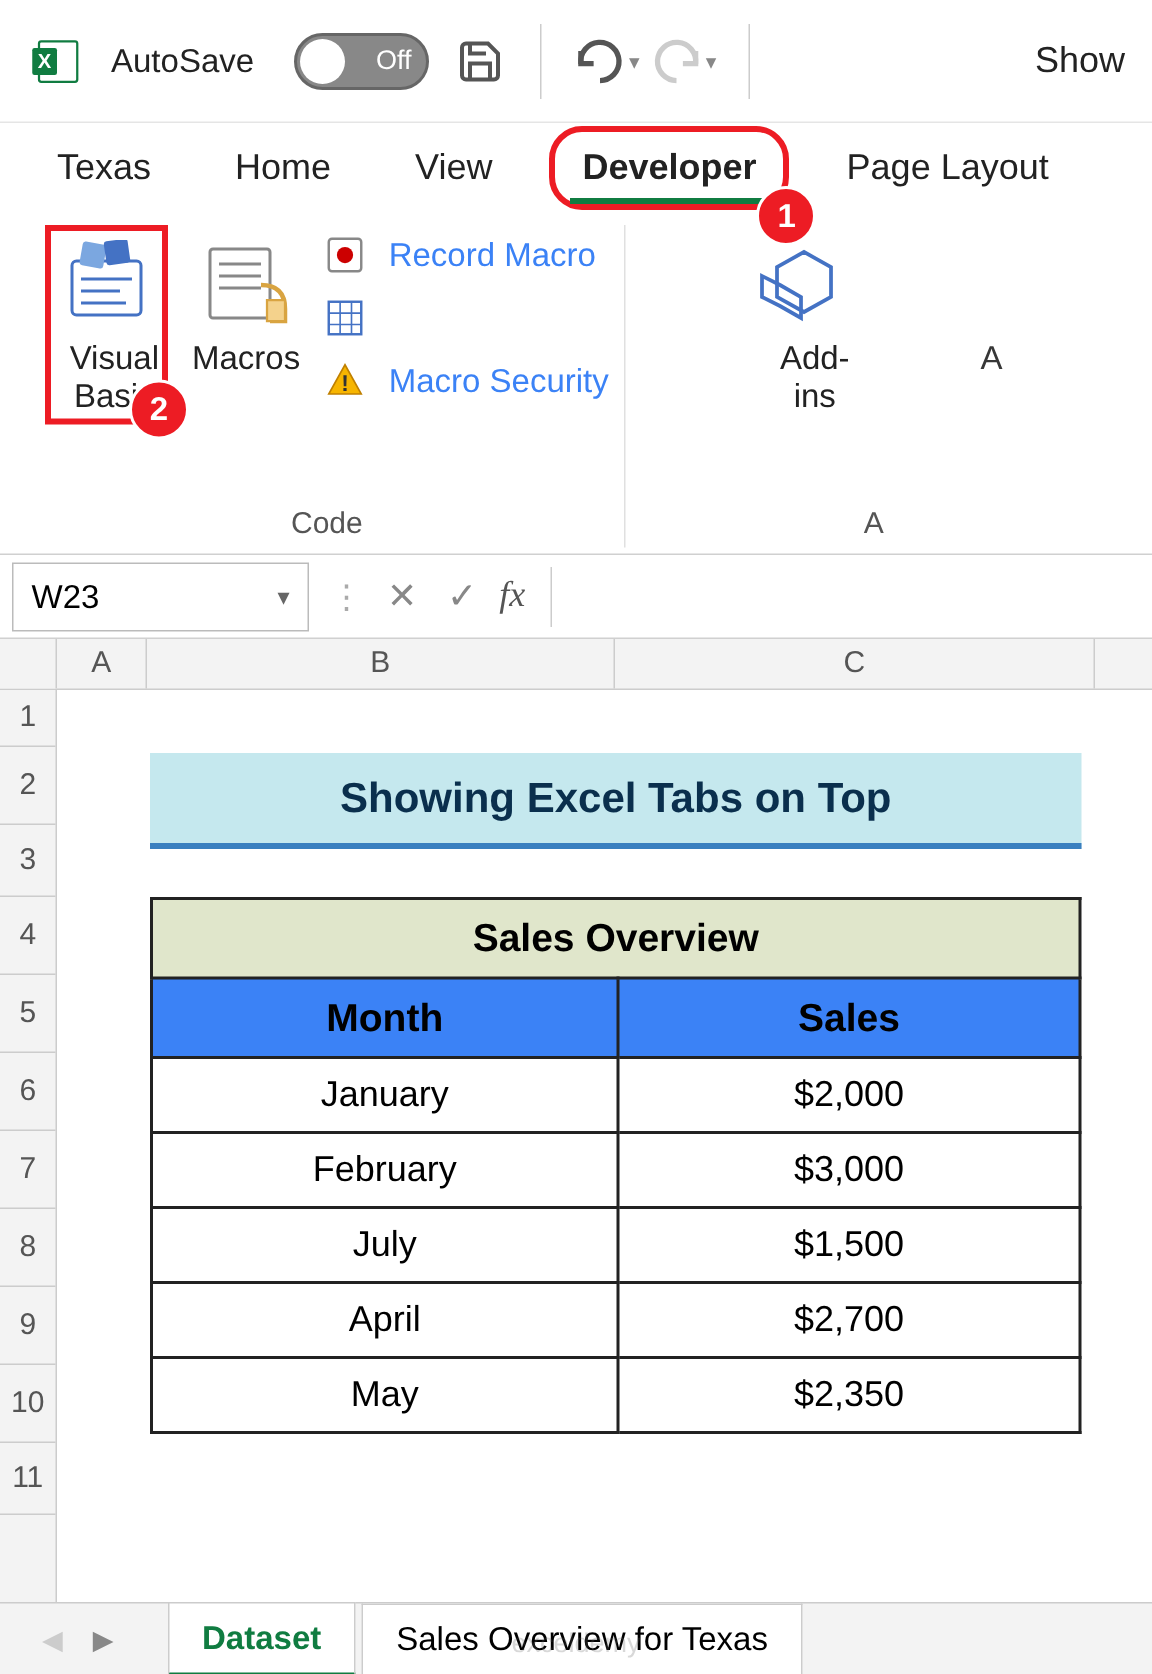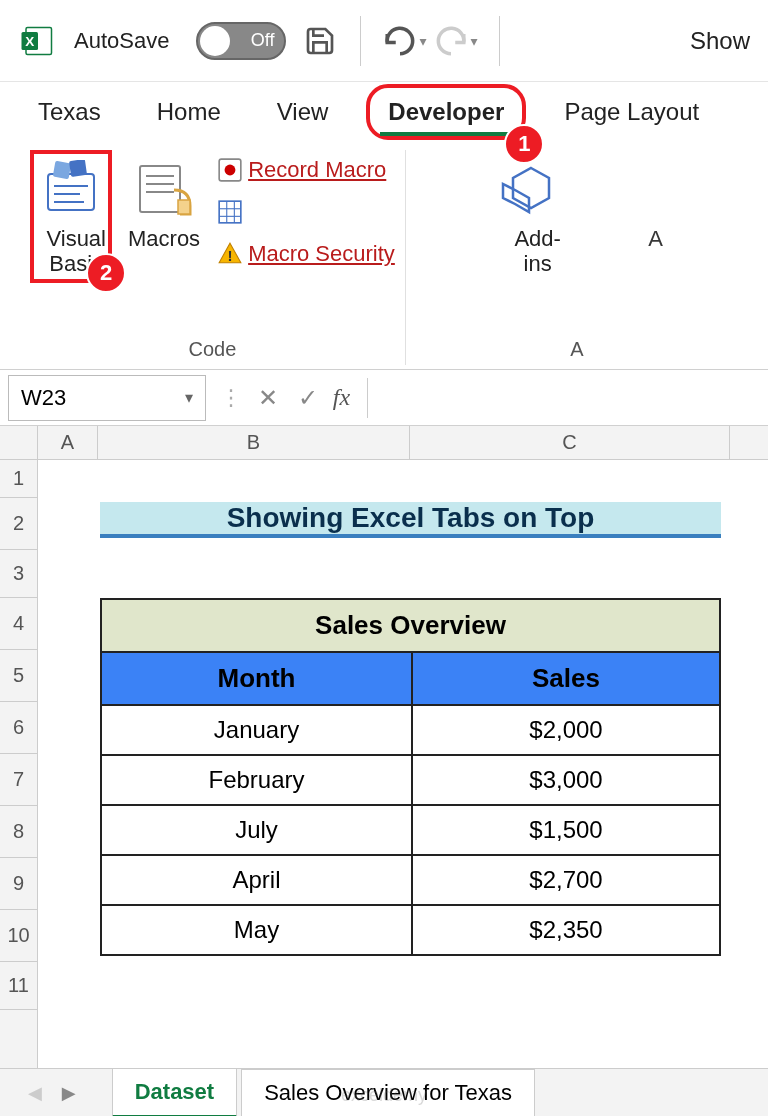--- a/index.html
+++ b/index.html
@@ -34,21 +34,21 @@
   .ribbon { display: flex; background: #fff; padding: 8px 20px 4px; border-bottom: 1px solid #d0d0d0; height: 228px; }
   .rgroup { display: flex; flex-direction: column; align-items: center; padding: 0 10px; border-right: 1px solid #e0e0e0; }
   .rgroup:last-child { border-right: none; }
   .rgroup-body { flex: 1; display: flex; align-items: flex-start; gap: 10px; }
   .rgroup-label { font-size: 20px; color: #555; padding: 4px 0; }
   .bigbtn { display: flex; flex-direction: column; align-items: flex-end; gap: 4px; padding: 6px; cursor: pointer; position: relative; }
   .bigbtn.boxed { border: 4px solid #ed1c24; padding: 2px; }
   .bigbtn .icon-box { width: 70px; height: 66px; display: flex; align-items: center; justify-content: center; }
   .bigbtn .btn-label { font-size: 22px; color: #222; text-align: center; line-height: 1.15; }
   .smallbtns { display: flex; flex-direction: column; gap: 14px; padding-top: 6px; }
-  .smallbtn { display: flex; align-items: center; gap: 4px; font-size: 22px; color: #b91c1c; cursor: pointer; text-decoration: underline; }
+  .smallbtn { display: flex; align-items: center; gap: 15px; font-size: 22px; color: #3b82f6; cursor: pointer; }
   .smallbtn .sicon { width: 28px; height: 28px; display: flex; align-items: center; justify-content: center; }
 
   
   .formulabar { display: flex; align-items: center; height: 56px; border-bottom: 1px solid #d0d0d0; }
   .namebox { width: 198px; height: 46px; border: 1px solid #bbb; margin: 0 8px; display: flex; align-items: center; padding: 0 12px; font-size: 22px; background: #fff; }
   .namebox .dd { margin-left: auto; color: #666; font-size: 16px; }
   .fb-sep { color: #aaa; font-size: 22px; padding: 0 6px; }
   .fb-btn { width: 40px; height: 40px; display: flex; align-items: center; justify-content: center; color: #888; font-size: 24px; }
   .fb-fx { font-style: italic; font-family: 'Times New Roman', serif; font-size: 24px; color: #555; border-right: 1px solid #ccc; padding-right: 12px; margin-right: 8px; }
   .fb-input { flex: 1; height: 46px; border: none; font-size: 22px; padding: 0 8px; }
@@ -56,21 +56,21 @@
   
   .grid-wrap { display: flex; height: 638px; }
   .col-headers { display: flex; height: 34px; background: #f3f3f3; border-bottom: 1px solid #ccc; }
   .corner { width: 38px; border-right: 1px solid #ccc; background: #f3f3f3; }
   .ch { border-right: 1px solid #ccc; display: flex; align-items: center; justify-content: center; font-size: 20px; color: #555; }
   .row-headers { width: 38px; background: #f3f3f3; border-right: 1px solid #ccc; }
   .rh { border-bottom: 1px solid #ccc; display: flex; align-items: center; justify-content: center; font-size: 20px; color: #555; }
   .cells { flex: 1; position: relative; background: #fff; }
 
   
-  .sheet-title { position: absolute; left: 62px; top: 42px; width: 621px; height: 36px; background: #c5e8ee; border-bottom: 4px solid #3a7fbf; display: flex; align-items: center; justify-content: center; font-size: 28px; font-weight: bold; color: #0a2f4d; }
+  .sheet-title { position: absolute; left: 62px; top: 42px; width: 621px; height: 64px; background: #c5e8ee; border-bottom: 4px solid #3a7fbf; display: flex; align-items: center; justify-content: center; font-size: 28px; font-weight: bold; color: #0a2f4d; }
   .data-table { position: absolute; left: 62px; top: 138px; width: 621px; border-collapse: collapse; }
   .data-table td, .data-table th { border: 2px solid #222; text-align: center; font-size: 24px; padding: 10px 4px; }
   .data-table .hdr1 { background: #e0e6cb; font-weight: bold; font-size: 26px; }
   .data-table .hdr2 { background: #3b82f6; font-weight: bold; font-size: 26px; }
 
   
   .sheet-tabs { position: absolute; bottom: 0; left: 0; right: 0; height: 48px; background: #f3f3f3; border-top: 1px solid #ccc; display: flex; align-items: center; padding: 0 20px; gap: 4px; }
   .nav-arrow { font-size: 18px; color: #888; padding: 0 8px; }
   .nav-arrow.disabled { color: #ccc; }
   .stab { padding: 10px 22px; font-size: 22px; background: #fff; border: 1px solid #ccc; border-bottom: none; cursor: pointer; }

